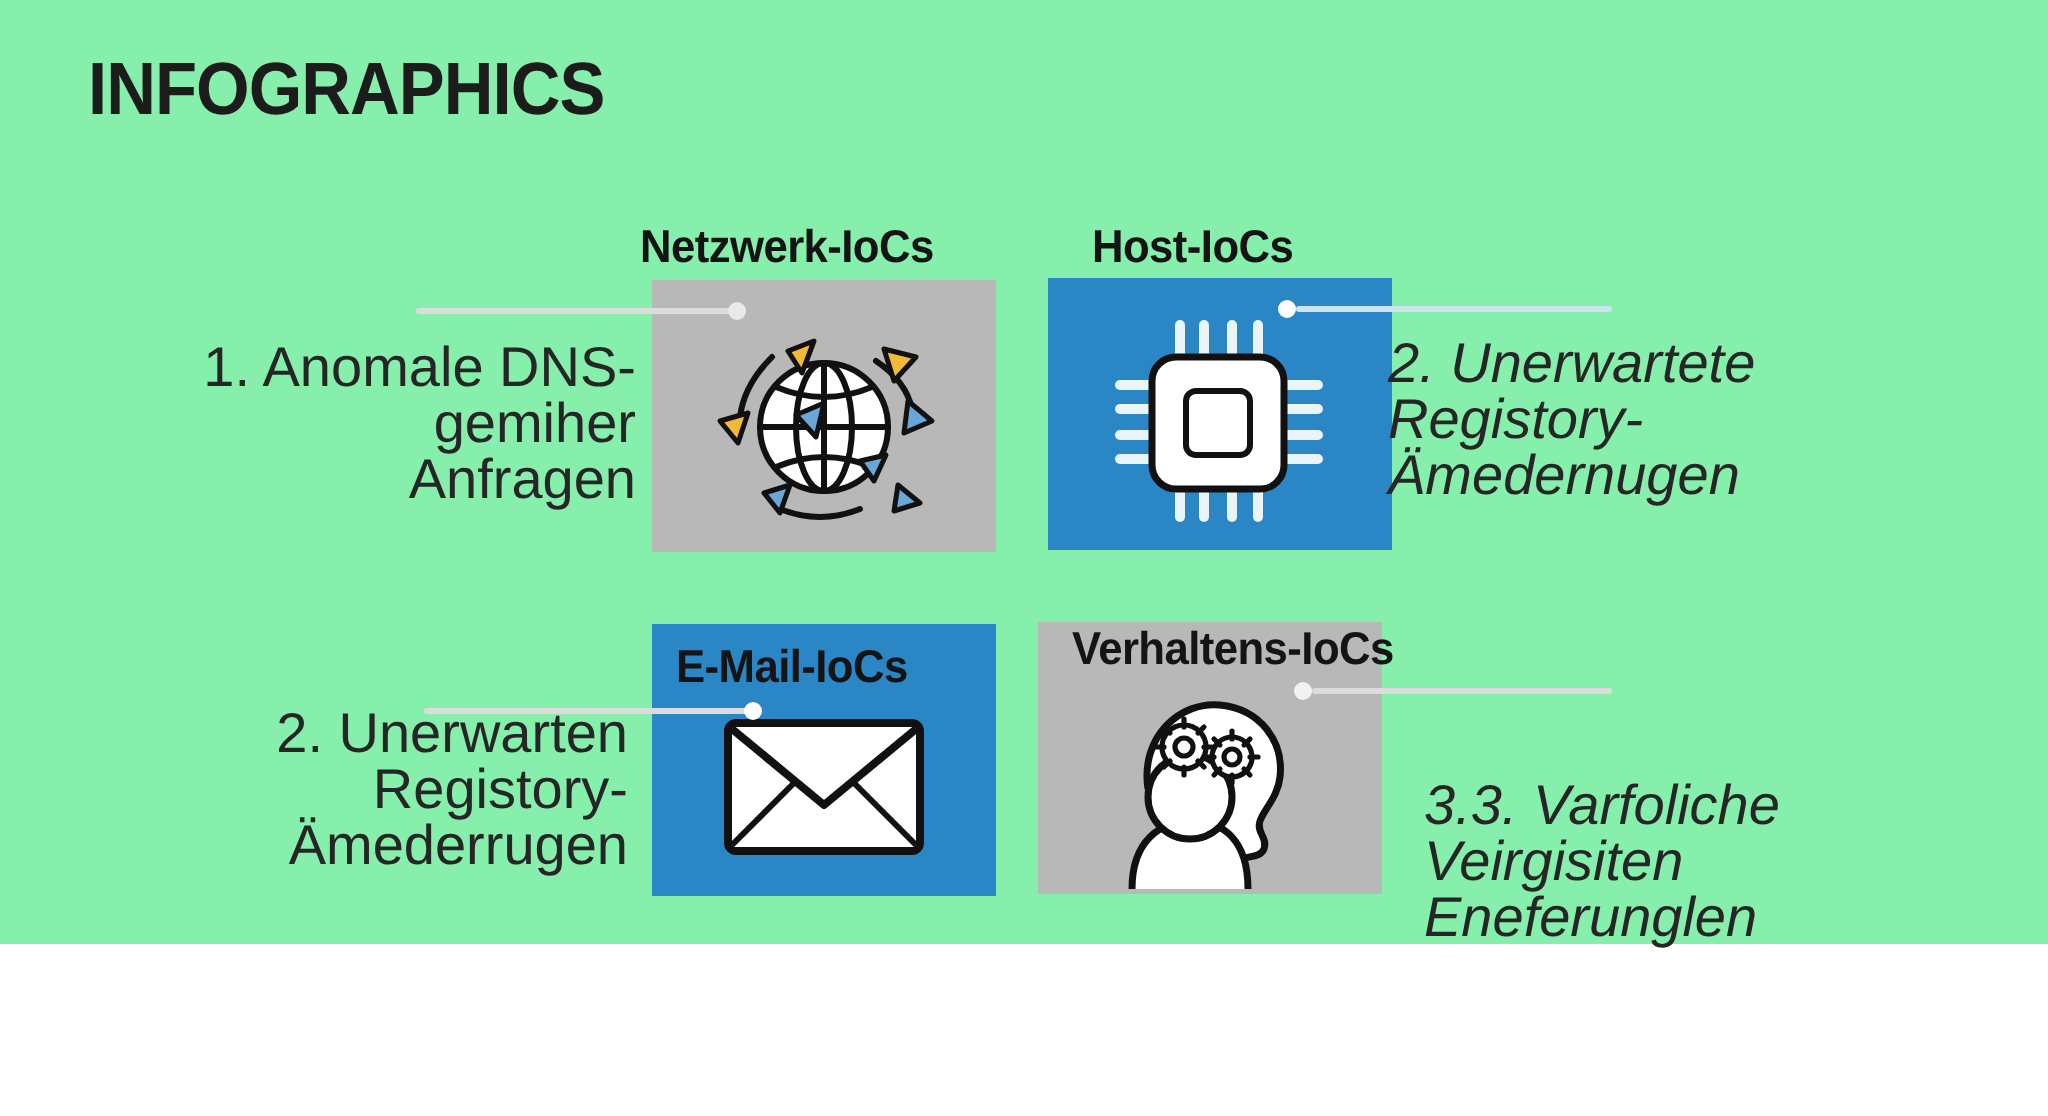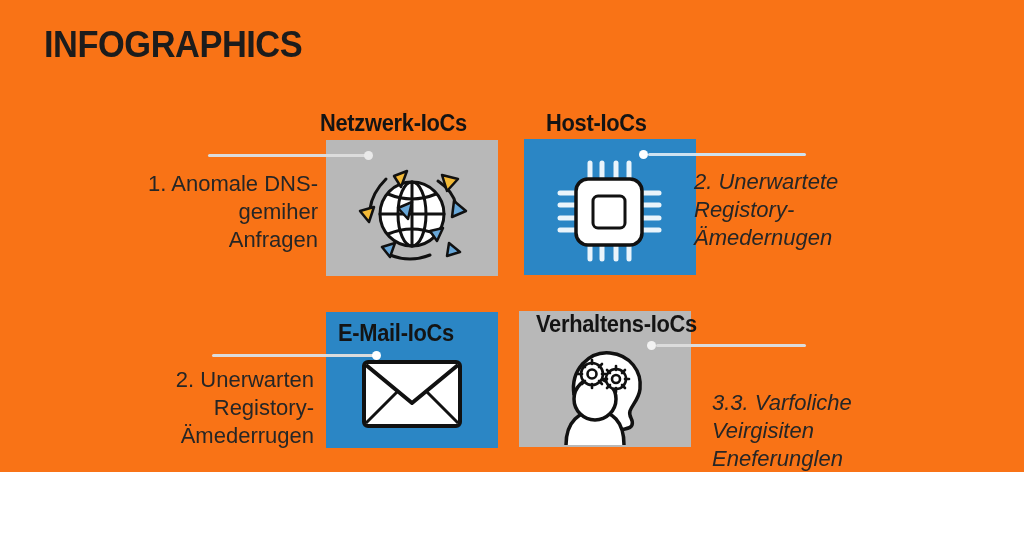--- a/index.html
+++ b/index.html
@@ -11,21 +11,21 @@
     width: 1024px;
     height: 558px;
     overflow: hidden;
     font-family: "Liberation Sans", sans-serif;
     -webkit-font-smoothing: antialiased;
   }
   .slide {
     position: relative;
     width: 1024px;
     height: 472px;
-    background: #f97316;
+    background: #86efac;
   }
 
   
   .page-title {
     position: absolute;
     left: 44px;
     top: 24px;
     font-family: "Liberation Sans", sans-serif;
     font-weight: bold;
     font-size: 37px;
@@ -105,31 +105,31 @@
   #conn-email    { left: 212px; top: 354px; width: 166px; }
   #dot-email     { left: 372px; top: 351px; }
 
   #conn-behavior { left: 656px; top: 344px; width: 150px; }
   #dot-behavior  { left: 647px; top: 341px; }
 
   
   .body-text {
     position: absolute;
     font-family: "Liberation Sans", sans-serif;
-    font-size: 22px;
+    font-size: 28px;
     line-height: 28px;
     color: #262626;
     white-space: pre-line;
   }
   .body-text.right { text-align: right; }
   .body-text.left  { text-align: left; font-style: italic; }
 
   #text-network  { left: 60px;  top: 170px; width: 258px; }
   #text-host     { left: 694px; top: 168px; width: 290px; }
-  #text-email    { left: 60px;  top: 366px; width: 254px; }
+  #text-email    { left: 60px;  top: 353px; width: 254px; }
   #text-behavior { left: 712px; top: 357px; width: 290px; margin-top: 32px; }
 </style>
 </head>
 <body>
 
 <div class="slide">
 
   <div class="page-title">INFOGRAPHICS</div>
 
   <div class="tile gray" id="tile-network">

